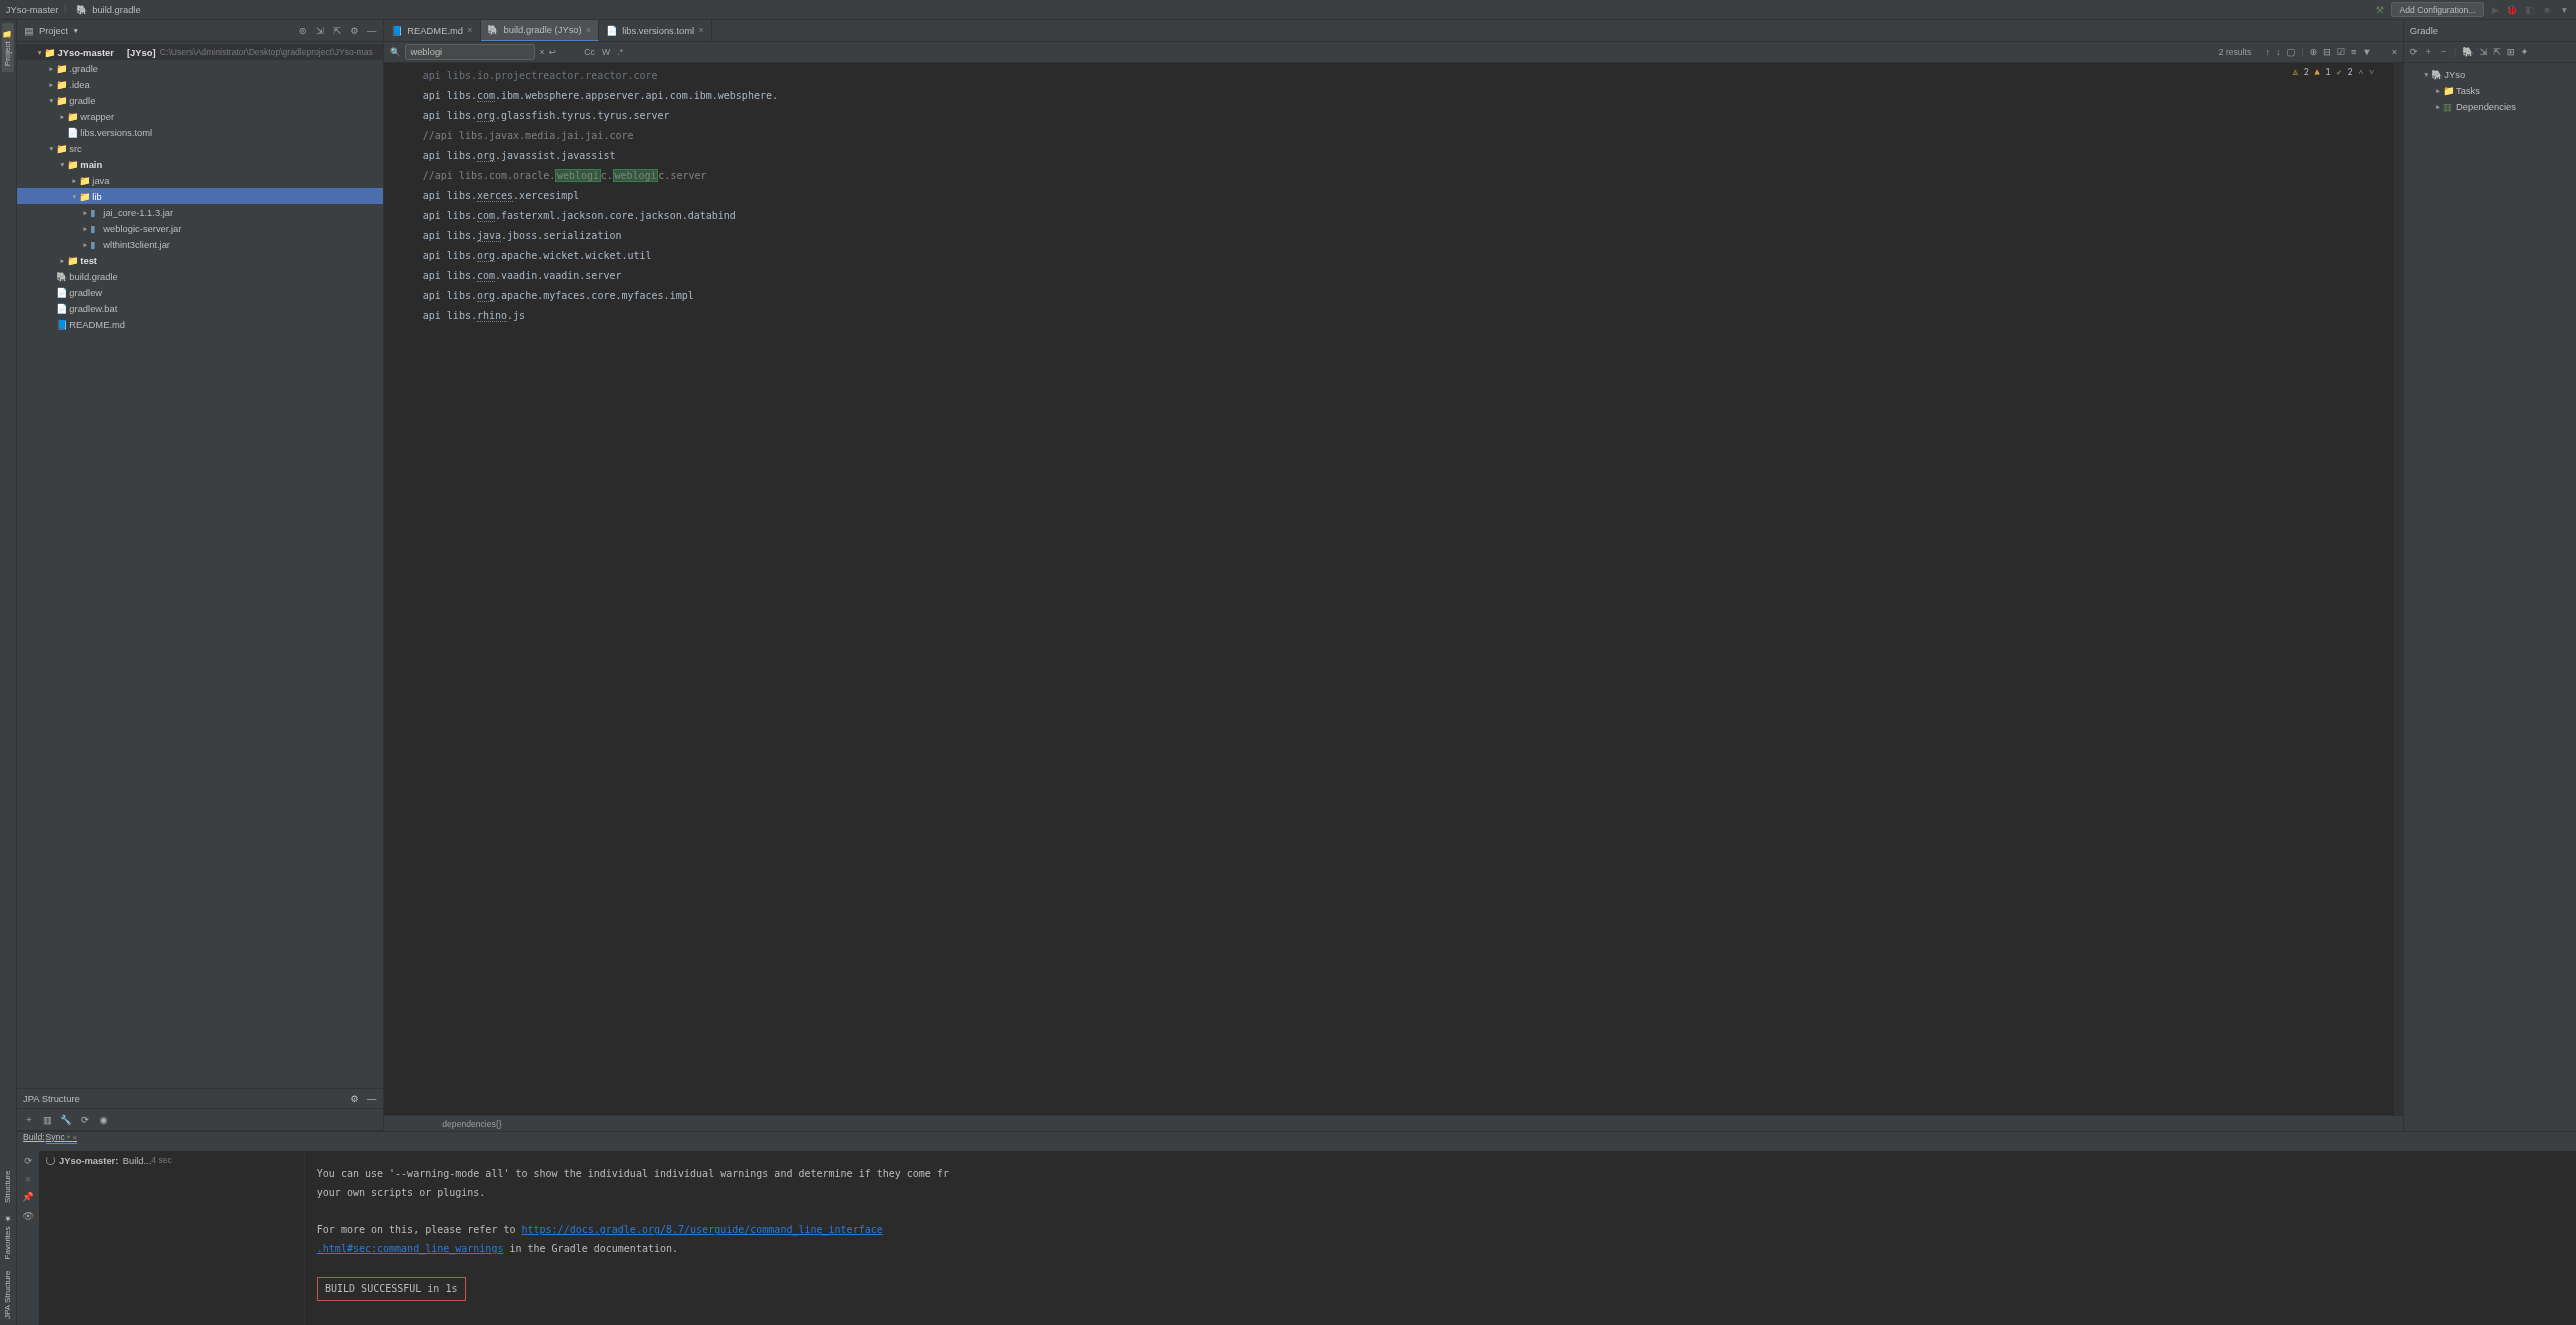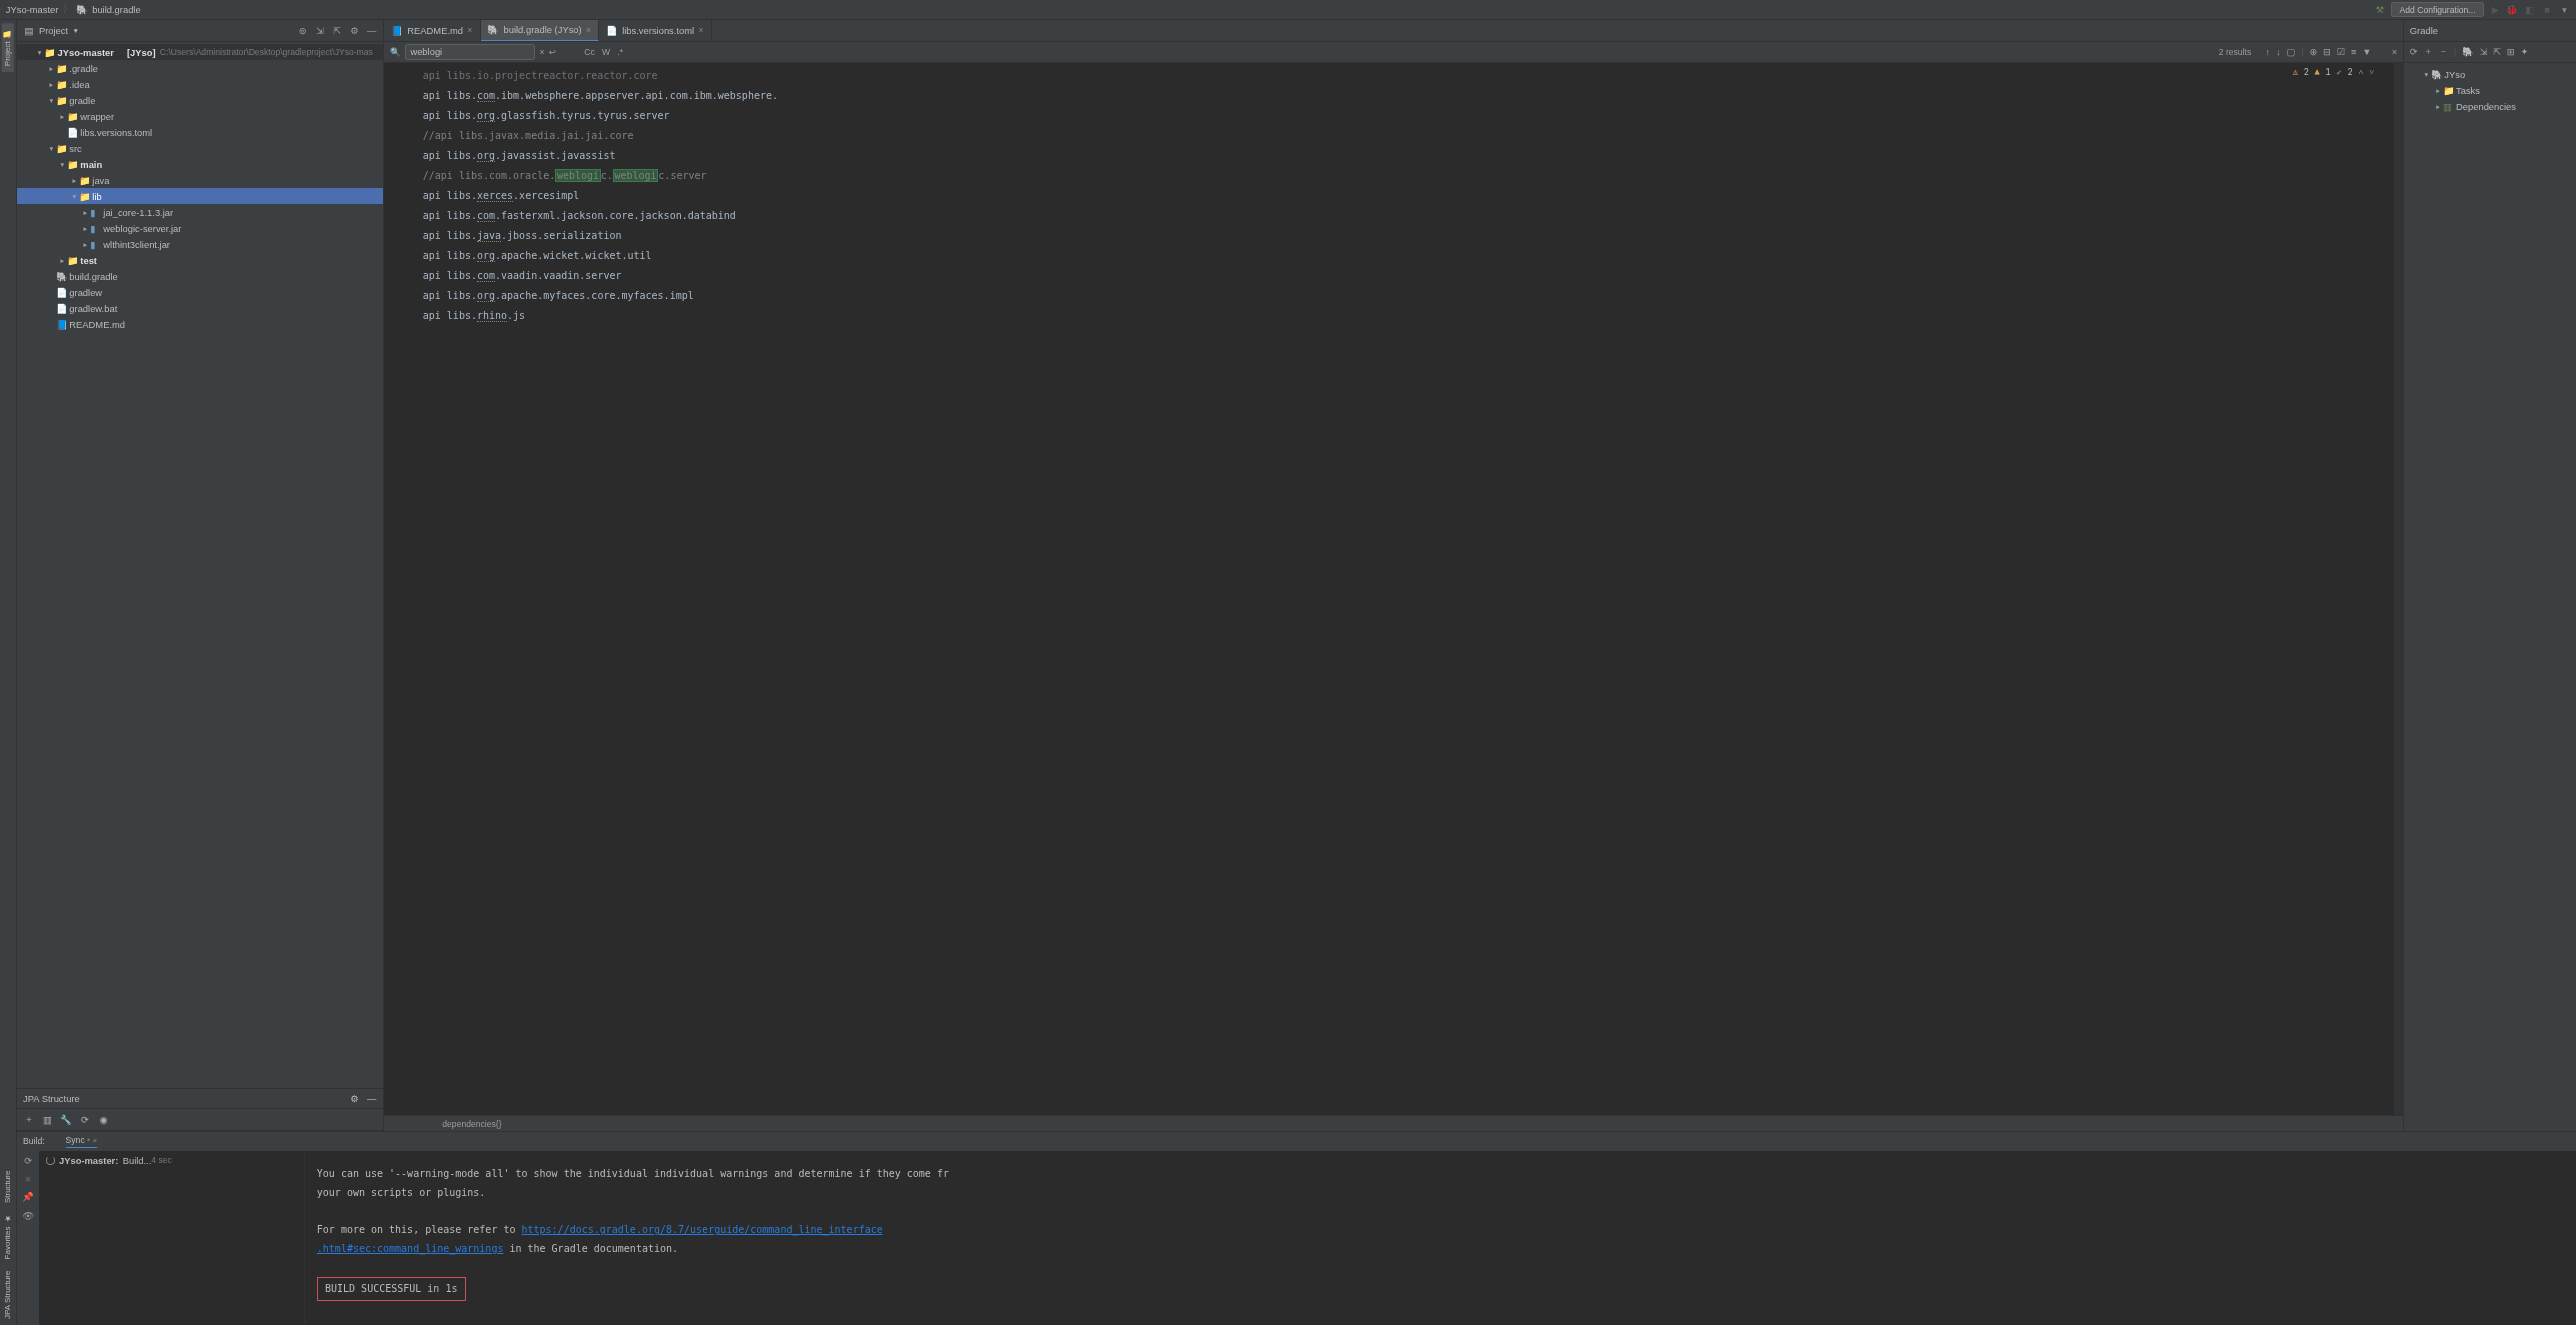--- a/index.html
+++ b/index.html
@@ -279,24 +279,25 @@
   height: 194px;
   background: #2b2b2b;
   border-top: 0.7px solid #323232;
   display: flex;
   flex-direction: column;
 }
 .build-tab-bar {
   height: 18.7px;
   background: #3c3f41;
   display: flex;
-  align-items: center;
+  align-items: flex-start;
   padding: 0 5.8px;
-  gap: 21px;
+  gap: 1px;
   font-size: 8.6px;
+  text-decoration: underline;
 }
 .build-tab-bar .blabel { color: #bbbbbb; }
 .build-tab-bar .btab {
   color: #bbbbbb;
   border-bottom: 1.4px solid #4a88c7;
   padding-bottom: 1.4px;
 }
 .build-body { flex: 1; display: flex; }
 .build-side {
   width: 288px;

